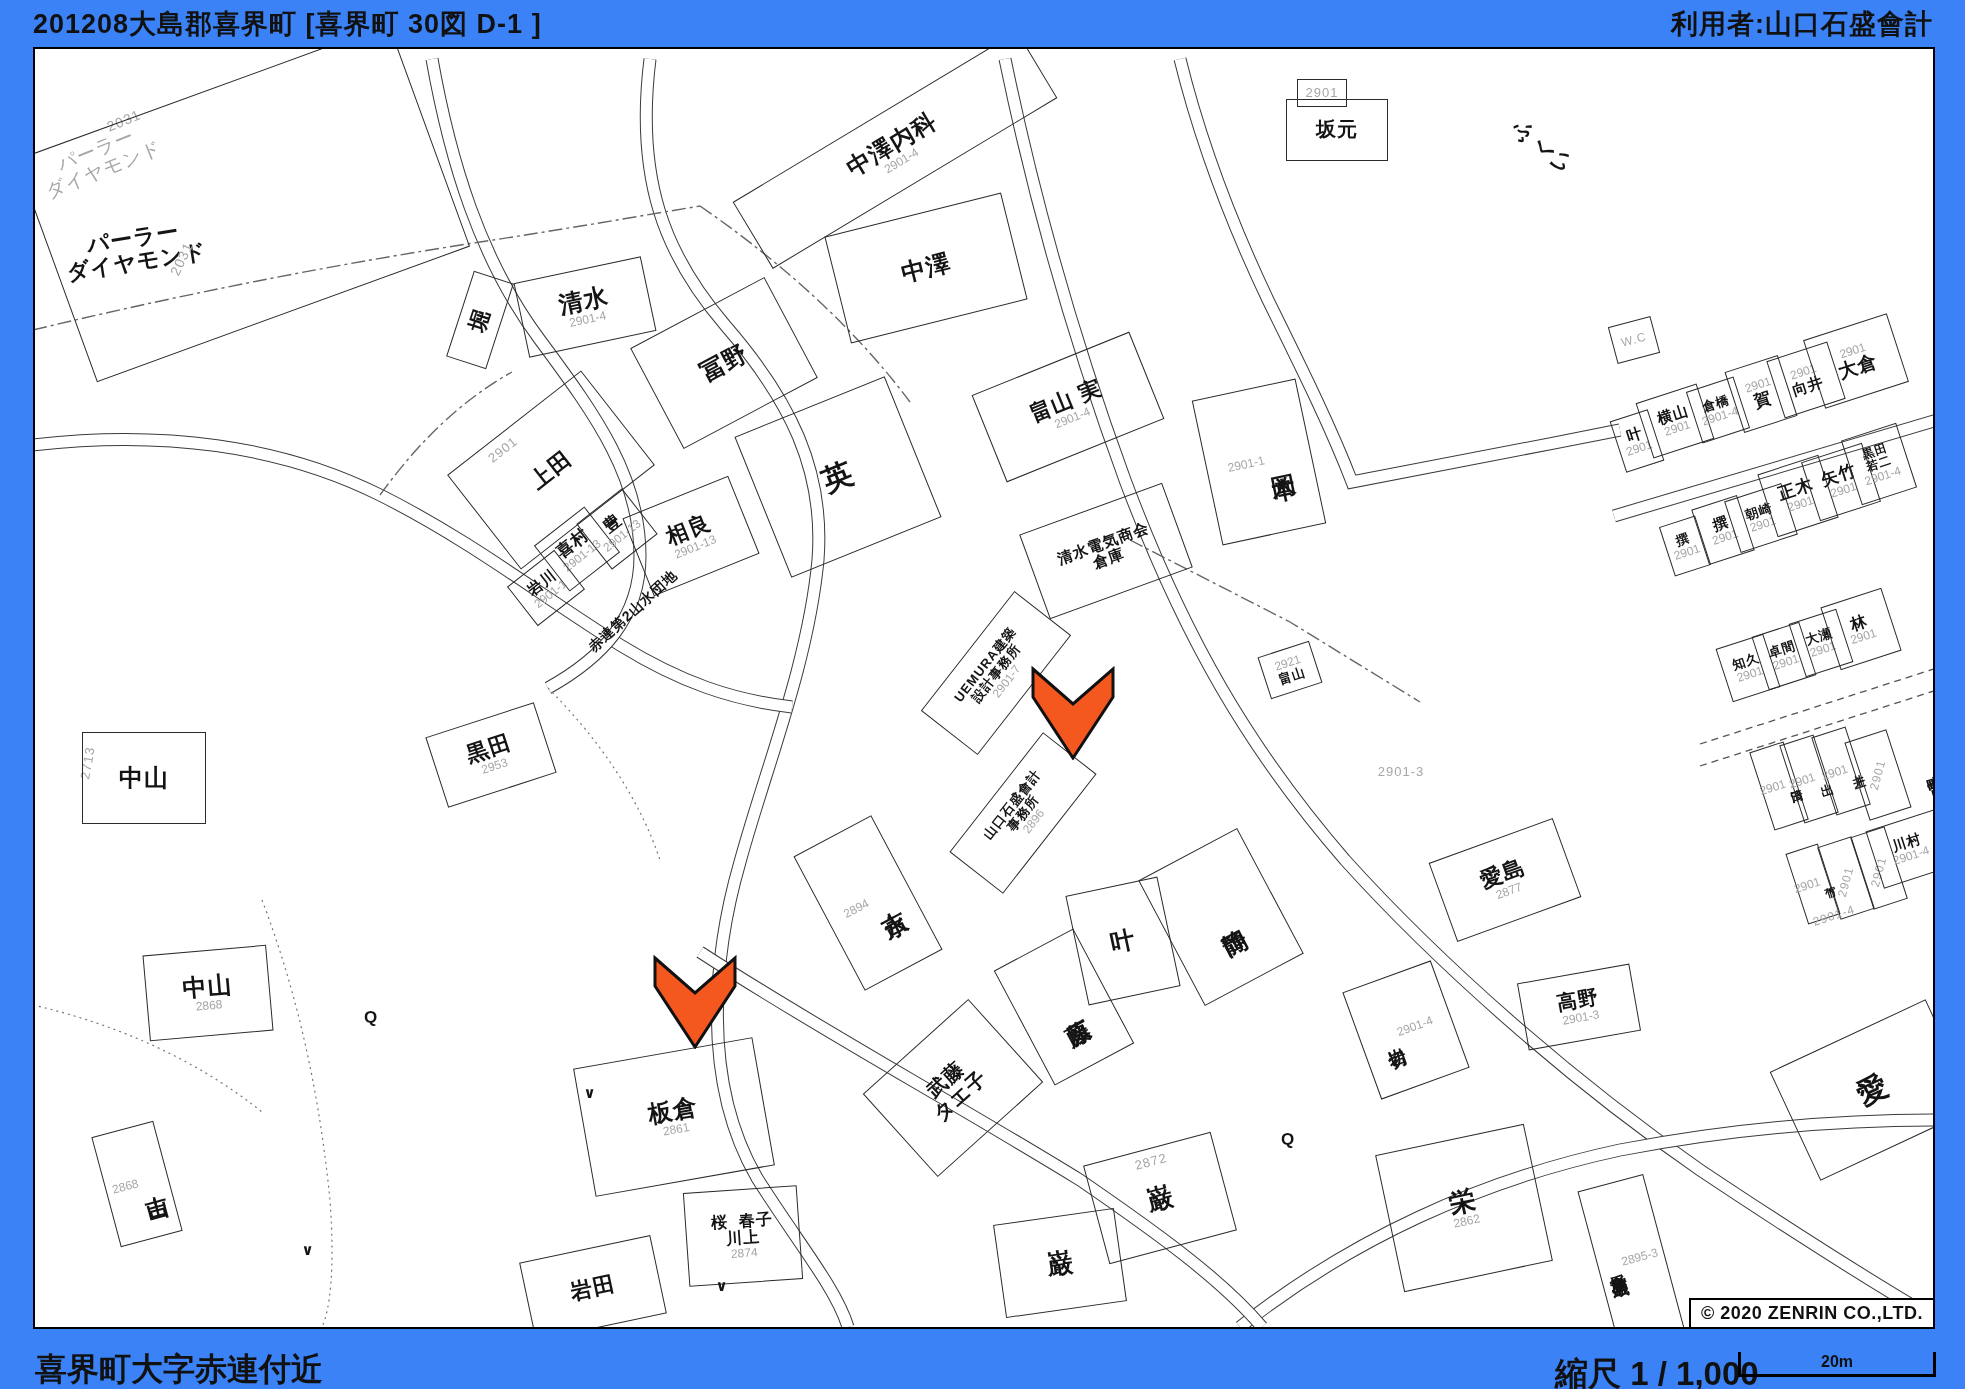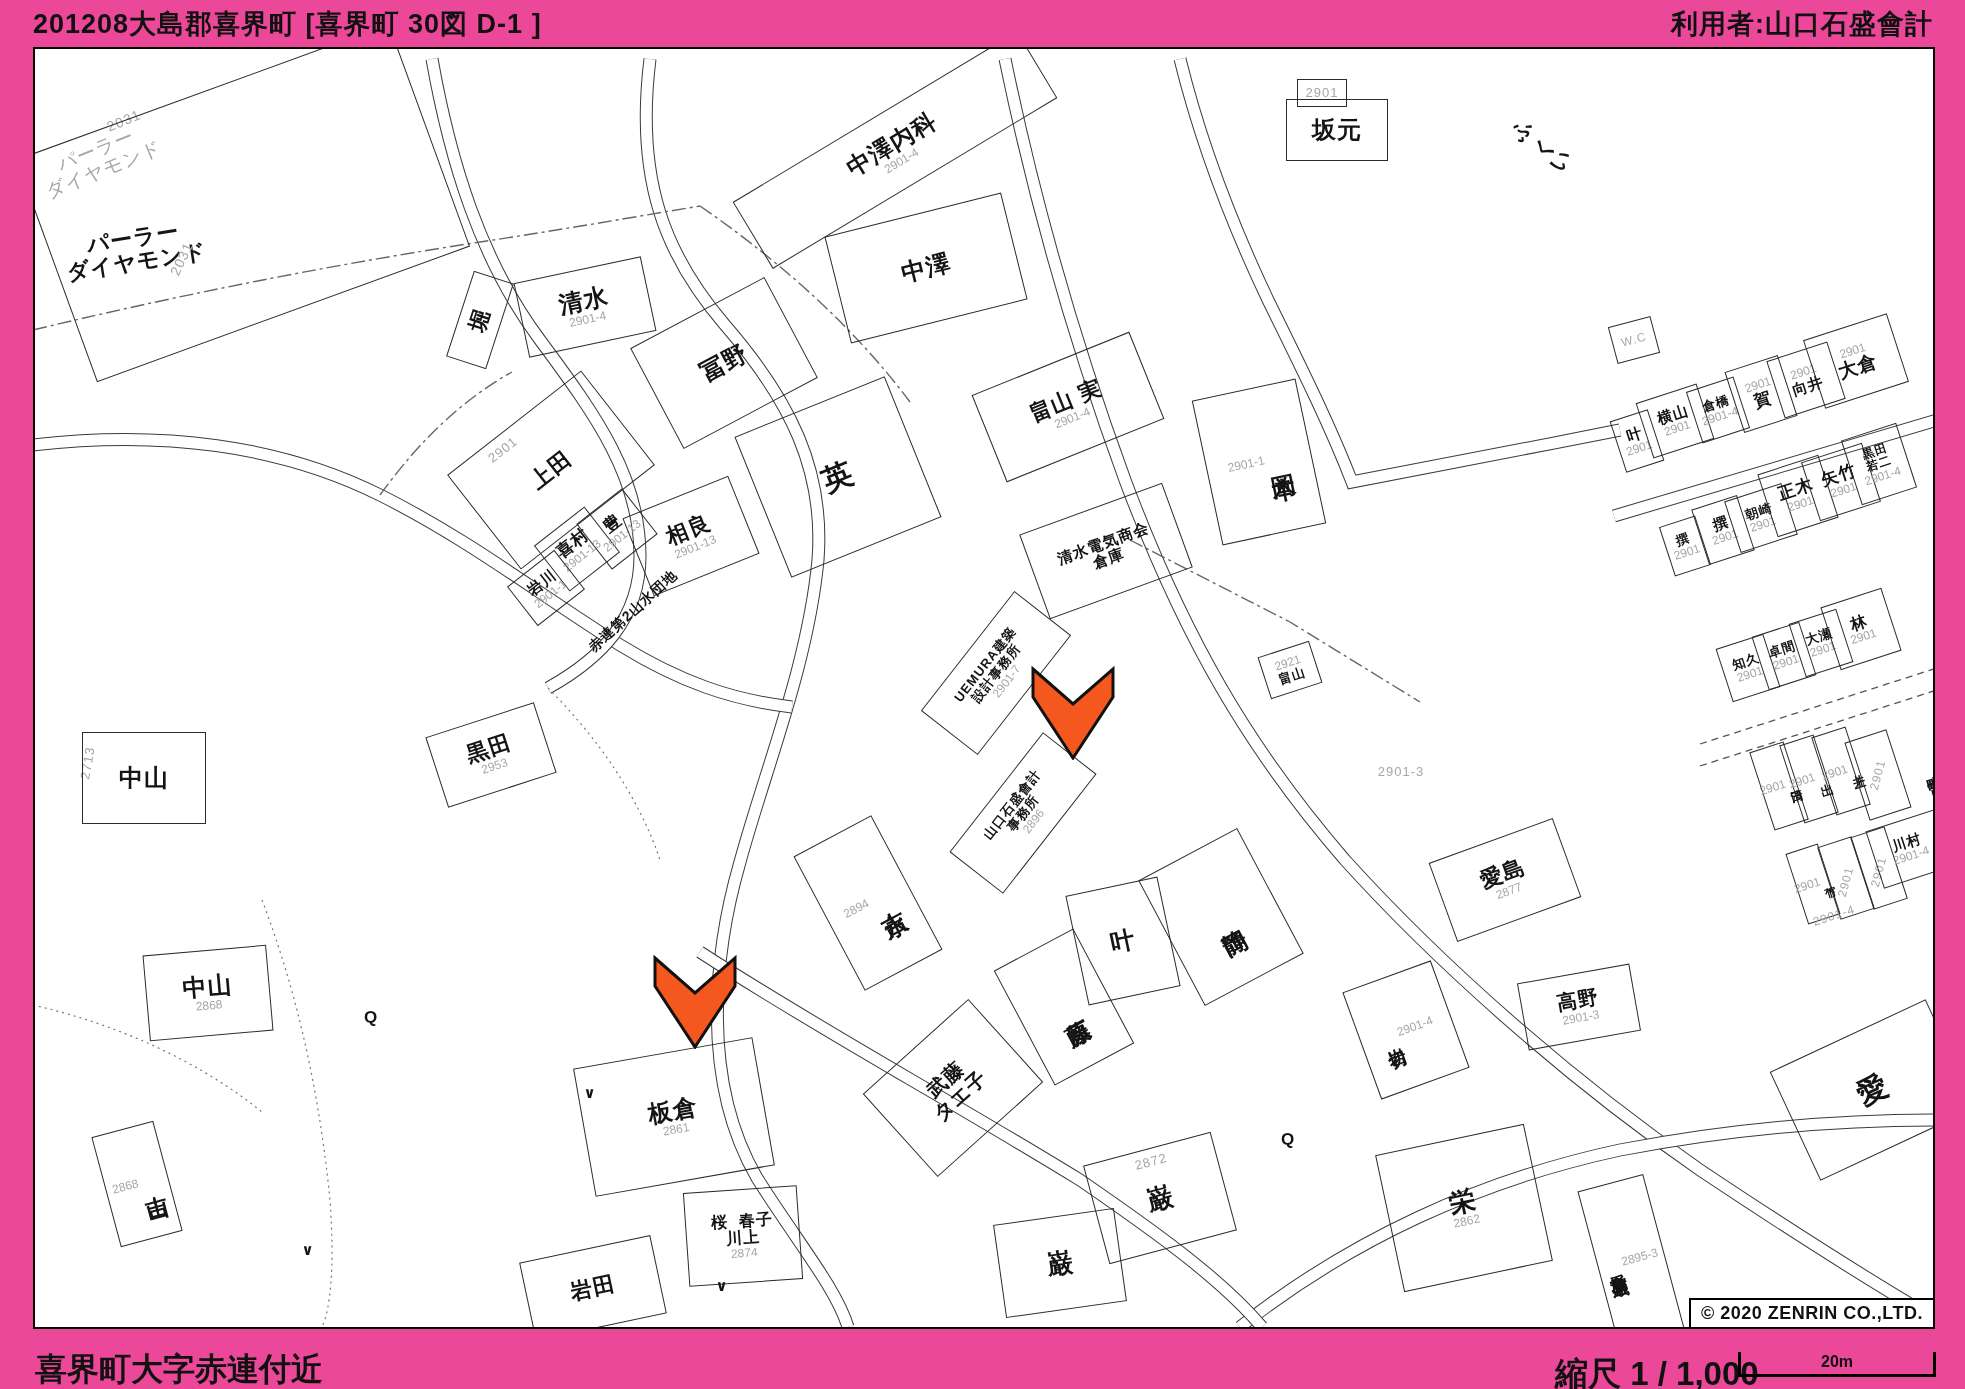--- a/index.html
+++ b/index.html
@@ -1,16 +1,16 @@
 <!DOCTYPE html>
 <html><head>
 <meta charset="utf-8">
 <style>
   html,body{margin:0;padding:0;background:#fff;}
-  #page{position:relative;width:1965px;height:1389px;background:#ec4899;overflow:hidden;
+  #page{position:relative;width:1965px;height:1389px;background:#3b82f6;overflow:hidden;
         font-family:"Liberation Sans","DejaVu Sans",sans-serif;color:#111;}
   .hdr{position:absolute;top:6px;font-size:27px;font-weight:700;letter-spacing:1px;white-space:nowrap;}
   #hdr-left{left:33px;}
   #hdr-right{right:32px;}
   #map{position:absolute;left:33px;top:47px;width:1898px;height:1278px;border:2px solid #000;
        overflow:hidden;background:#fff;}
   #roads{position:absolute;left:0;top:0;}
   .road-c{fill:none;stroke:#3a3a3a;stroke-width:13;}
   .road-f{fill:none;stroke:#ffffff;stroke-width:11;}
   .bnd{fill:none;stroke:#666;stroke-width:1.4;stroke-dasharray:14 4 3 4;}
@@ -86,21 +86,21 @@
         <div class="lbl" style="left: 689px; top: 314px; font-size: 24px; transform: translate(-50%, -50%) rotate(-28deg);"><div>冨野</div></div>
         <div class="bld" style="left: 860px; top: 101px; width: 330px; height: 76px; transform: translate(-50%, -50%) rotate(-31deg);"></div>
         <div class="lbl" style="left: 860px; top: 101px; font-size: 24px; transform: translate(-50%, -50%) rotate(-31deg);"><div>中澤内科</div><div class="num">2901-4</div></div>
         <div class="bld" style="left: 891px; top: 219px; width: 180px; height: 108px; transform: translate(-50%, -50%) rotate(-14deg);"></div>
         <div class="lbl" style="left: 891px; top: 219px; font-size: 24px; transform: translate(-50%, -50%) rotate(-14deg);"><div>中澤</div></div>
         <div class="bld" style="left: 1033px; top: 358px; width: 168px; height: 92px; transform: translate(-50%, -50%) rotate(-22deg);"></div>
         <div class="lbl" style="left: 1033px; top: 358px; font-size: 22px; transform: translate(-50%, -50%) rotate(-22deg);"><div>畠山 実</div><div class="num">2901-4</div></div>
         <div class="bld" style="left: 1287px; top: 44px; width: 48px; height: 26px; transform: translate(-50%, -50%) rotate(0deg);"></div>
         <div class="lbl gray" style="left: 1287px; top: 44px; font-size: 13px; transform: translate(-50%, -50%) rotate(0deg);"><div>2901</div></div>
         <div class="bld" style="left: 1302px; top: 81px; width: 100px; height: 60px; transform: translate(-50%, -50%) rotate(0deg);"></div>
-        <div class="lbl" style="left: 1302px; top: 81px; font-size: 24px; transform: translate(-50%, -50%) rotate(0deg);"><div>坂元</div></div>
+        <div class="lbl" style="left: 1302px; top: 81px; font-size: 20px; transform: translate(-50%, -50%) rotate(0deg);"><div>坂元</div></div>
         <div class="lbl vert" style="left: 1499px; top: 91px; font-size: 21px; transform: translate(-50%, -50%) rotate(-52deg);"><div>ふくい</div></div>
         <div class="bld" style="left: 803px; top: 428px; width: 160px; height: 150px; transform: translate(-50%, -50%) rotate(-22deg);"></div>
         <div class="lbl" style="left: 803px; top: 428px; font-size: 30px; transform: translate(-50%, -50%) rotate(-22deg);"><div>英</div></div>
         <div class="lbl gray" style="left: 468px; top: 401px; font-size: 13px; transform: translate(-50%, -50%) rotate(-38deg);"><div>2901</div></div>
         <div class="bld" style="left: 516px; top: 421px; width: 168px; height: 118px; transform: translate(-50%, -50%) rotate(-38deg);"></div>
         <div class="lbl" style="left: 516px; top: 421px; font-size: 22px; transform: translate(-50%, -50%) rotate(-38deg);"><div>上田</div></div>
         <div class="bld" style="left: 542px; top: 500px; width: 62px; height: 56px; transform: translate(-50%, -50%) rotate(-38deg);"></div>
         <div class="lbl" style="left: 542px; top: 500px; font-size: 17px; transform: translate(-50%, -50%) rotate(-38deg);"><div>喜村</div><div class="num">2901-13</div></div>
         <div class="bld" style="left: 582px; top: 480px; width: 56px; height: 56px; transform: translate(-50%, -50%) rotate(-38deg);"></div>
         <div class="lbl" style="left: 582px; top: 480px; font-size: 17px; transform: translate(-50%, -50%) rotate(-38deg);"><div>豊</div><div class="num">2901-13</div></div>

